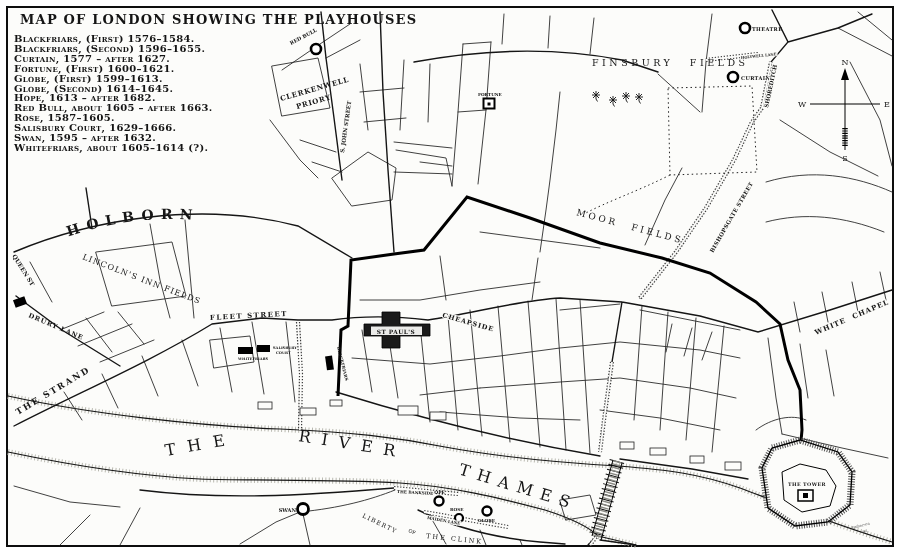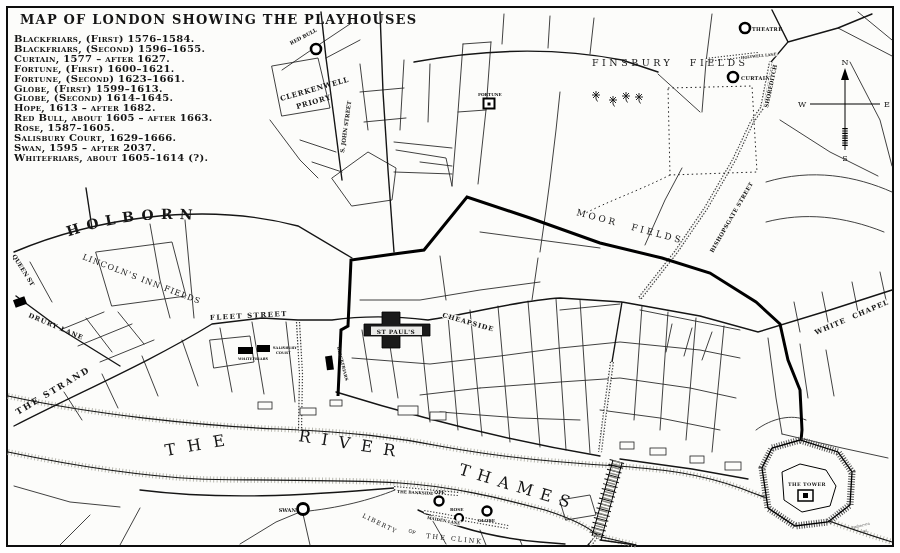--- a/index.html
+++ b/index.html
@@ -243,24 +243,23 @@
     <text transform="translate(862,533) rotate(-14)" font-size="3.6" class="sig">del.</text>
   </g>
 </svg>
 
 <div class="legend">
   <div class="title">MAP OF LONDON SHOWING THE PLAYHOUSES</div>
   <div class="item">Blackfriars, (First) 1576–1584.</div>
   <div class="item">Blackfriars, (Second) 1596–1655.</div>
   <div class="item">Curtain, 1577 – after 1627.</div>
   <div class="item">Fortune, (First) 1600–1621.</div>
-  <div class="item">Fortune, (Second) 1623–1661.</div>
   <div class="item">Globe, (First) 1599–1613.</div>
   <div class="item">Globe, (Second) 1614–1645.</div>
   <div class="item">Hope, 1613 – after 1682.</div>
   <div class="item">Red Bull, about 1605 – after 1663.</div>
   <div class="item">Rose, 1587–1605.</div>
   <div class="item">Salisbury Court, 1629–1666.</div>
-  <div class="item">Swan, 1595 – after 2037.</div>
+  <div class="item">Swan, 1595 – after 1632.</div>
   <div class="item">Whitefriars, about 1605–1614 (?).</div>
 </div>
 
 </div>
 
 </body></html>

